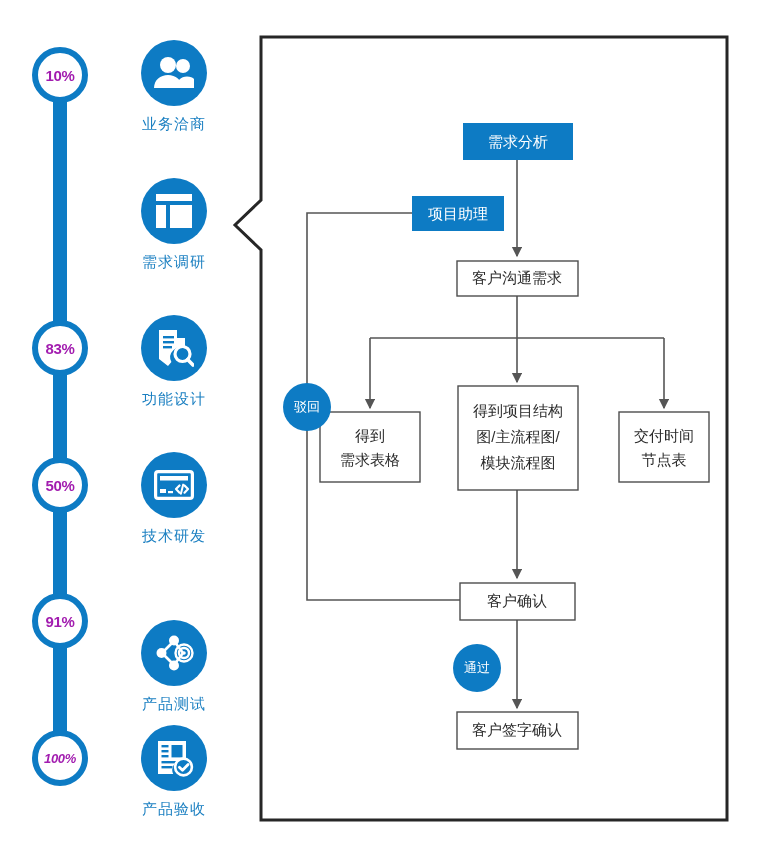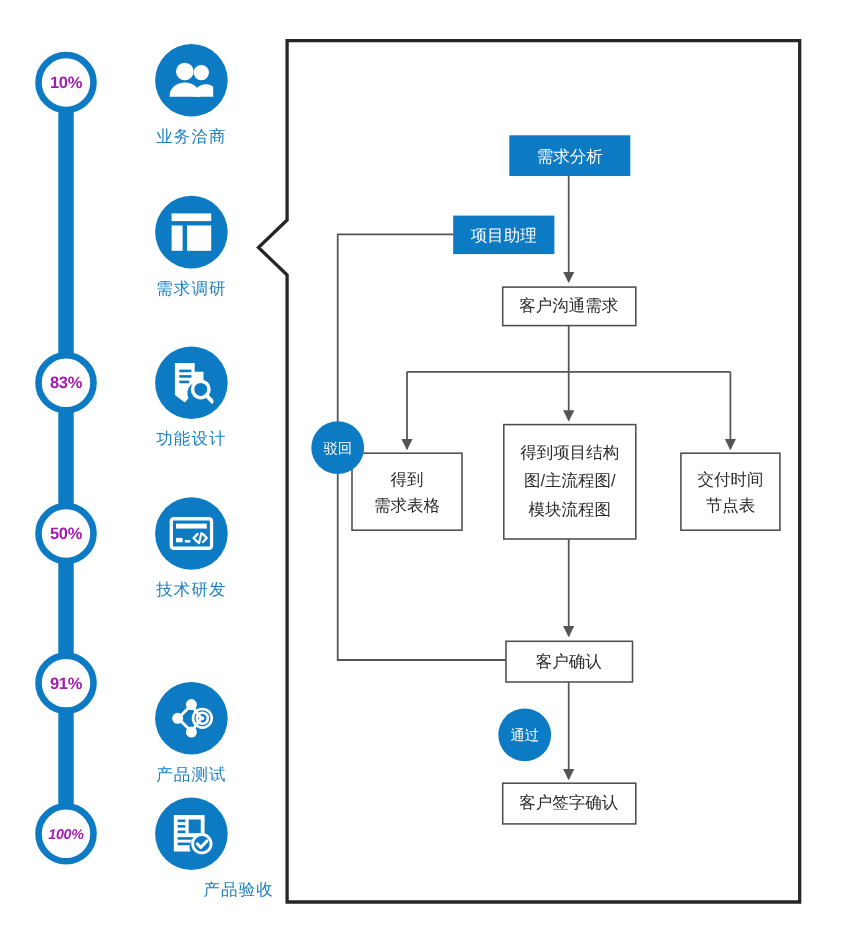--- a/index.html
+++ b/index.html
@@ -199,21 +199,21 @@
         <circle cx="20" cy="6.5" r="5" fill="#fff"></circle>
         <circle cx="20" cy="31.5" r="5" fill="#fff"></circle>
         <circle cx="30" cy="19" r="8.5" fill="none" stroke="#fff" stroke-width="2.4"></circle>
         <circle cx="30" cy="19" r="5" fill="none" stroke="#fff" stroke-width="2.4"></circle>
         <circle cx="30" cy="19" r="1.8" fill="#fff"></circle>
       </svg>
     </div>
     <div class="stage-label">产品测试</div>
   </div>
 
-  <div class="stage" style="top:725px;text-align:right;">
+  <div class="stage" style="top:725px;">
     <div class="stage-icon">
       <svg width="40" height="38" viewBox="0 0 40 38">
         <path d="M4 2h28v20.5a9.5 9.5 0 0 0-12.8 12.5H4z" fill="#fff"></path>
         <rect x="7.5" y="6" width="7" height="2.4" fill="#0d7bc4"></rect>
         <rect x="7.5" y="11" width="7" height="2.4" fill="#0d7bc4"></rect>
         <rect x="7.5" y="16" width="7" height="2.4" fill="#0d7bc4"></rect>
         <rect x="17.5" y="6" width="11" height="12.4" fill="#0d7bc4"></rect>
         <rect x="7.5" y="22" width="18" height="2.4" fill="#0d7bc4"></rect>
         <rect x="7.5" y="27" width="11" height="2.4" fill="#0d7bc4"></rect>
         <circle cx="29.5" cy="28" r="8.4" fill="#0d7bc4" stroke="#fff" stroke-width="2.6"></circle>

